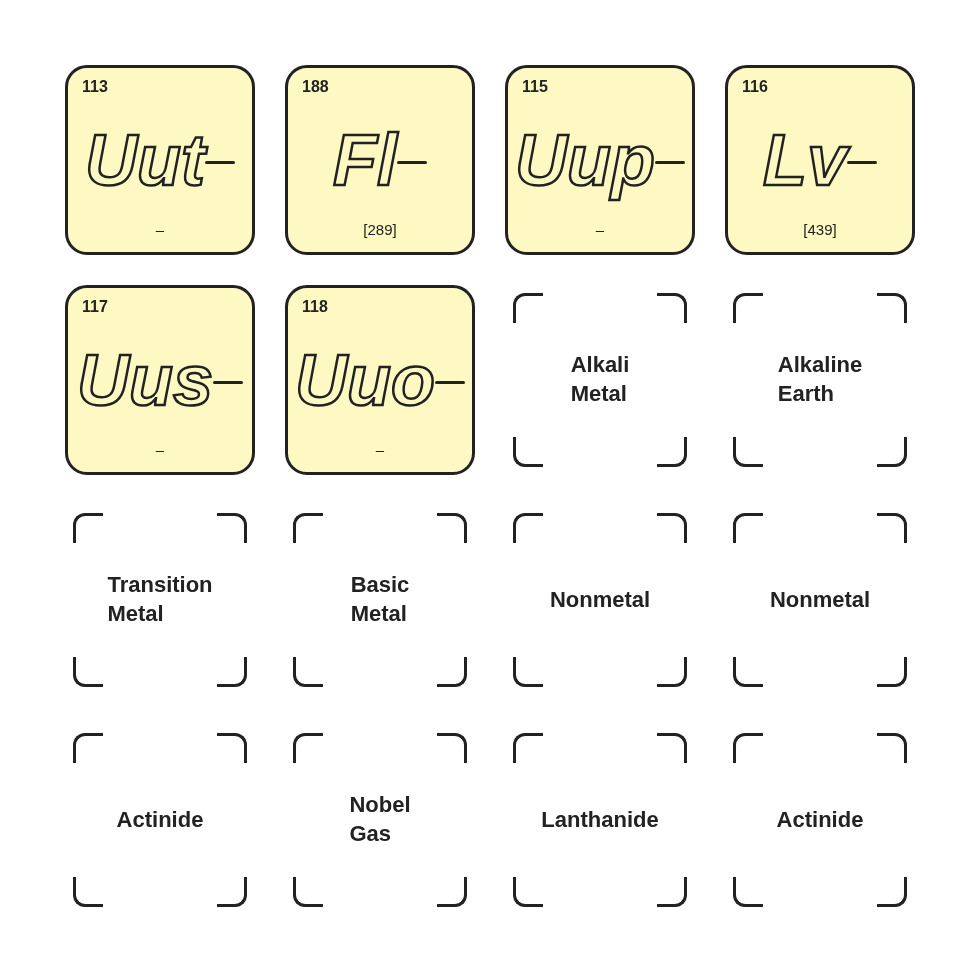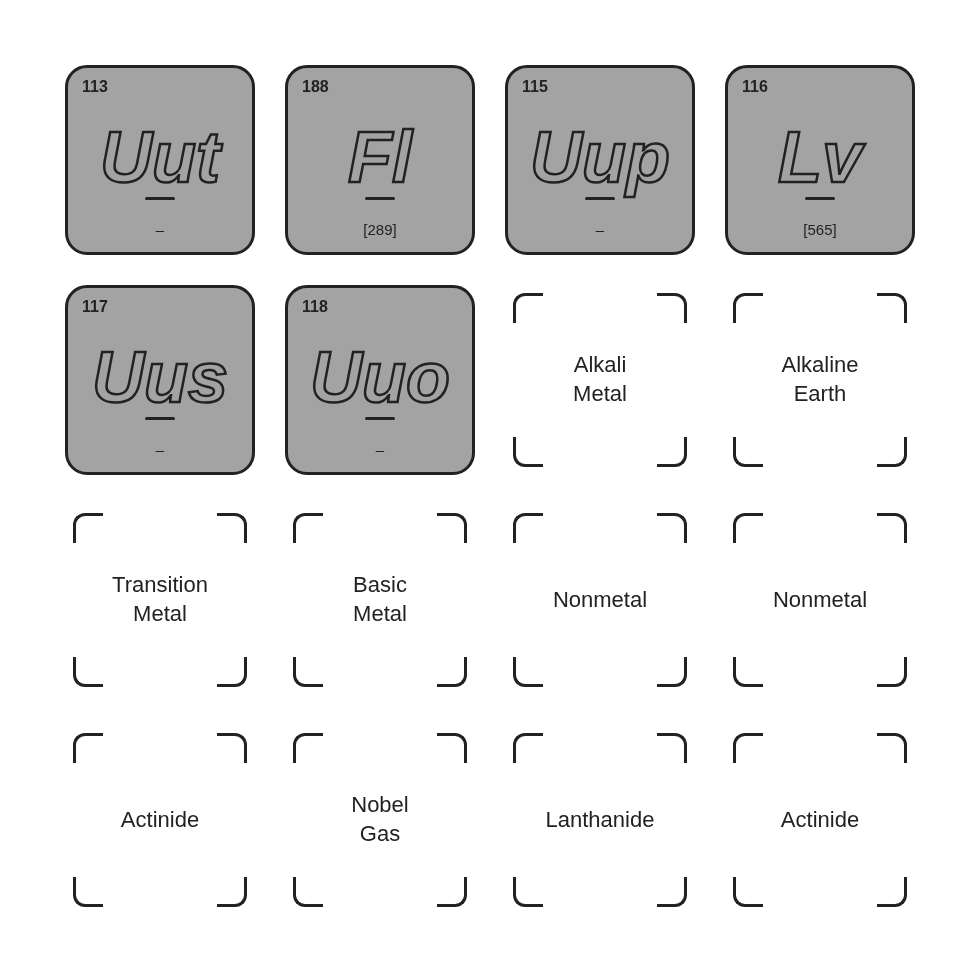--- a/index.html
+++ b/index.html
@@ -25,25 +25,25 @@
       gap: 30px;
       padding: 40px;
     }
 
     .element-card {
       width: 190px;
       height: 190px;
       border: 3px solid #222;
       border-radius: 22px;
       display: flex;
-      flex-direction: column;
+      flex-direction: row;
       align-items: center;
       justify-content: center;
       position: relative;
-      background: #a3a3a3;
+      background: #fef9c3;
     }
 
     
     .bracket-box {
       width: 190px;
       height: 190px;
       position: relative;
       display: flex;
       align-items: center;
       justify-content: center;
@@ -74,23 +74,22 @@
       border-radius: 0 0 0 12px;
     }
     .bracket-box .corner.br {
       bottom: 8px; right: 8px;
       border-width: 0 3px 3px 0;
       border-radius: 0 0 12px 0;
     }
 
     .bracket-box .label {
       font-size: 22px;
-      font-weight: 400;
-      color: #222;
-      text-align: center;
+      font-weight: 700;
+      color: #222;
       line-height: 1.3;
       font-family: 'Arial Rounded MT Bold', 'Arial', sans-serif;
     }
 
     
     .elem-number {
       position: absolute;
       top: 10px;
       left: 14px;
       font-size: 16px;
@@ -156,21 +155,21 @@
     <div class="element-card">
       <span class="elem-number">115</span>
       <span class="elem-symbol outline">Uup</span>
       <div class="elem-dash"></div>
       <span class="elem-mass">–</span>
     </div>
     <div class="element-card">
       <span class="elem-number">116</span>
       <span class="elem-symbol outline">Lv</span>
       <div class="elem-dash"></div>
-      <span class="elem-mass">[565]</span>
+      <span class="elem-mass">[439]</span>
     </div>
     <div class="element-card">
       <span class="elem-number">117</span>
       <span class="elem-symbol outline">Uus</span>
       <div class="elem-dash"></div>
       <span class="elem-mass">–</span>
     </div>
     <div class="element-card">
       <span class="elem-number">118</span>
       <span class="elem-symbol outline">Uuo</span>

